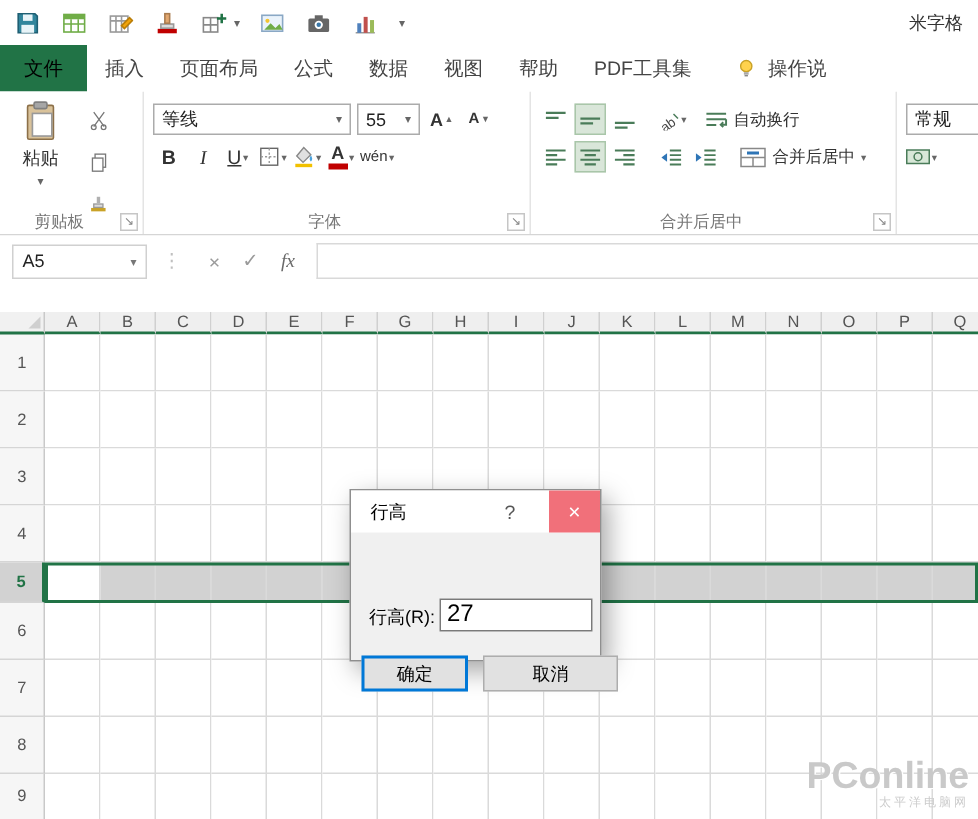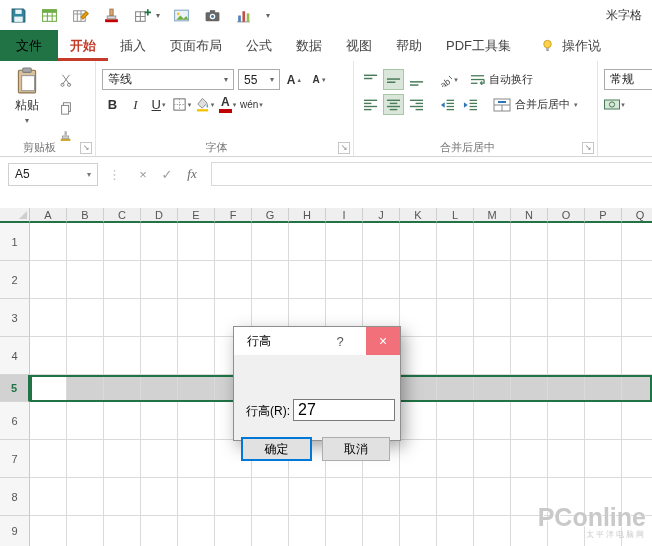--- a/index.html
+++ b/index.html
@@ -73,21 +73,21 @@
   .dialog{position:absolute;left:233px;top:326px;width:168px;height:115px;background:#f0f0f0;border:1px solid #8f8f8f;box-shadow:4px 6px 16px rgba(0,0,0,.35);z-index:20}
   .dlg-titlebar{position:relative;height:28px;background:#ffffff;display:flex;align-items:center}
   .dlg-title{padding-left:13px;font-size:12px;color:#000}
   .dlg-help{position:absolute;right:46px;top:0;width:28px;height:28px;display:flex;align-items:center;justify-content:center;color:#555;font-size:13px}
   .dlg-close{position:absolute;right:0;top:0;width:34px;height:28px;background:#f1707a;color:#fff;display:flex;align-items:center;justify-content:center;font-size:14px}
   .dlg-body{position:relative;height:86px}
   .dlg-label{position:absolute;left:12px;top:48px;font-size:12px;color:#000}
   .dlg-input{position:absolute;left:59px;top:44px;width:102px;height:22px;border:1px solid #7a7a7a;background:#fff;font-size:16px;padding-left:4px;font-family:inherit}
   .dlg-btn{position:absolute;top:82px;height:24px;font-size:12px;font-family:inherit;background:#e1e1e1;color:#000}
   .dlg-ok{left:7px;width:71px;border:2px solid #0078d7}
-  .dlg-cancel{left:88px;width:68px;border:1px solid #adadad}
+  .dlg-cancel{left:88px;width:90px;border:1px solid #adadad}
 
   
   .watermark{position:absolute;right:6px;bottom:6px;text-align:right;z-index:5;pointer-events:none}
   .wm-brand{font-size:25px;font-weight:bold;color:#c9c9c9;line-height:24px;text-shadow:1px 1px 0 #fff}
   .wm-tag{font-size:8px;color:#cccccc;letter-spacing:2px}
 </style>
 </head>
 <body>
 
 <div id="app">
@@ -151,21 +151,20 @@
           <rect x="7" y="4" width="2.5" height="10" fill="#c0504d"></rect>
           <rect x="11" y="6" width="2.5" height="8" fill="#9bbb59"></rect>
         </svg>
     </span>
     <span class="qcaret" style="margin-left:2px">▾</span>
     <span class="win-title">米字格</span>
   </div>
 
   <div class="tabbar">
     <div class="file-tab">文件</div>
-    <div class="tab active">开始</div>
     <div class="tab">插入</div>
     <div class="tab">页面布局</div>
     <div class="tab">公式</div>
     <div class="tab">数据</div>
     <div class="tab">视图</div>
     <div class="tab">帮助</div>
     <div class="tab">PDF工具集</div>
     <div class="tellme">
       <span class="qicon">
         <svg width="15" height="15" viewBox="0 0 16 16">

